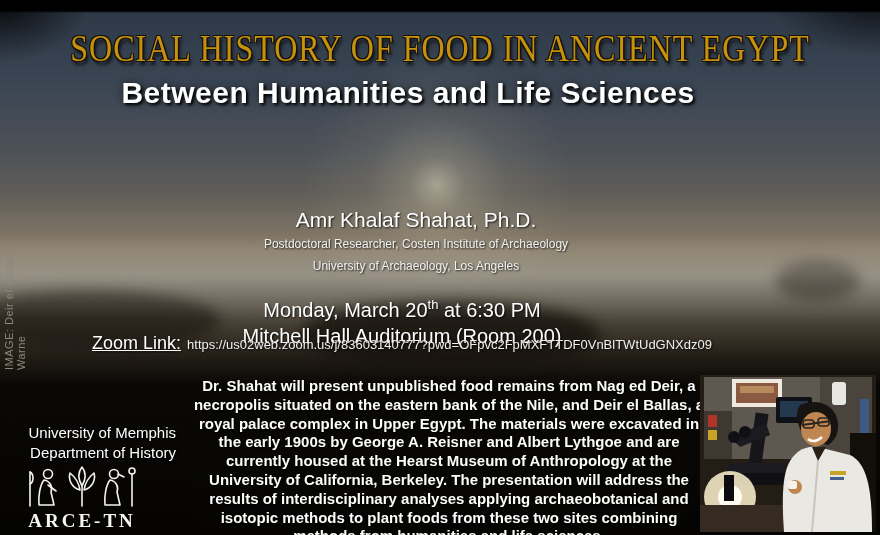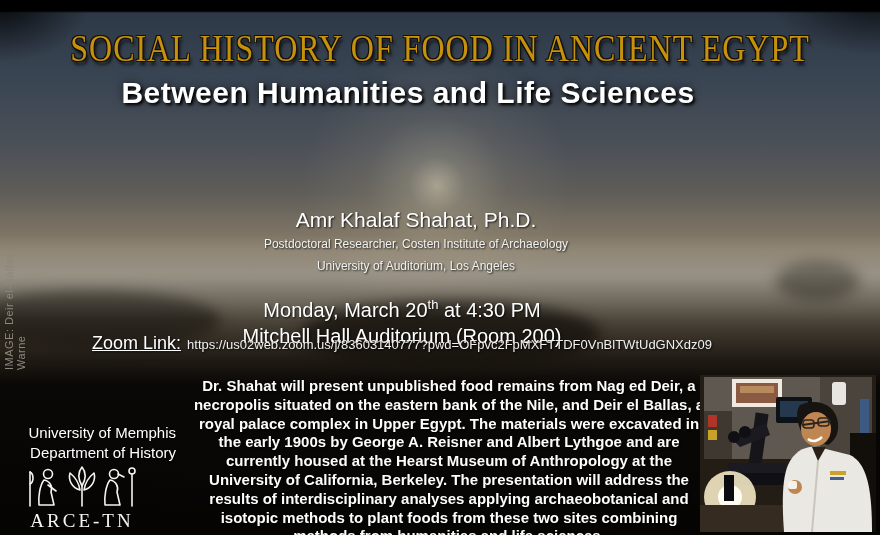--- a/index.html
+++ b/index.html
@@ -51,21 +51,21 @@
   #speaker-role,#speaker-affiliation{font-size:12px;line-height:22px;color:#f2f2f0;}
   #event-block{top:292px;}
   #event-date,#event-venue{font-size:20px;line-height:26px;}
   #event-date sup{font-size:13px;}
   #zoom-row{top:333px;}
   #zoom-link-label{font-size:18px;vertical-align:baseline;text-decoration:underline;}
   #zoom-link-url{font-size:13px;color:#f0f0ee;margin-left:6px;}
   #organizer{position:absolute;left:8px;top:423px;width:168px;text-align:right;
     font-size:15px;line-height:20px;text-shadow:1px 1px 2px #000;}
   #arce-logo{position:absolute;left:20px;top:464px;width:124px;text-align:center;}
-  #arce-logo-text{font-family:"Liberation Serif",serif;font-weight:normal;font-size:19px;
+  #arce-logo-text{font-family:"Liberation Serif",serif;font-weight:bold;font-size:19px;
     letter-spacing:3px;color:#f4f4f0;margin-top:-2px;}
   #abstract{
     position:absolute;left:188px;top:377px;width:522px;text-align:center;
     font-size:15px;font-weight:bold;line-height:18.8px;color:#fdfdfc;
     text-shadow:1px 1px 2px #000;
   }
   #speaker-photo{position:absolute;left:700px;top:375px;width:176px;height:157px;}
 </style>
 </head>
 <body>
@@ -80,25 +80,25 @@
   <div class="layer" id="vignette"></div>
 
   <div id="title">SOCIAL HISTORY OF FOOD IN ANCIENT EGYPT</div>
   <div id="subtitle">Between Humanities and Life Sciences</div>
 
   <div id="image-credit">IMAGE: Deir el-Ballas, Warne</div>
 
   <div class="center-block" id="speaker-block">
     <div id="speaker-name">Amr Khalaf Shahat, Ph.D.</div>
     <div id="speaker-role">Postdoctoral Researcher, Costen Institute of Archaeology</div>
-    <div id="speaker-affiliation">University of Auditorium, Los Angeles</div>
+    <div id="speaker-affiliation">University of Archaeology, Los Angeles</div>
   </div>
 
   <div class="center-block" id="event-block">
-    <div id="event-date"><span>Monday, March 20</span><sup>th</sup><span> at 4:30 PM</span></div>
+    <div id="event-date"><span>Monday, March 20</span><sup>th</sup><span> at 6:30 PM</span></div>
     <div id="event-venue">Mitchell Hall Auditorium (Room 200)</div>
   </div>
 
   <div class="center-block" id="zoom-row">
     <span id="zoom-link-label">Zoom Link:</span><span id="zoom-link-url">https://us02web.zoom.us/j/83603140777?pwd=OFpvc2FpMXFTTDF0VnBlTWtUdGNXdz09</span>
   </div>
 
   <div id="organizer">
     <div>University of Memphis</div>
     <div>Department of History</div>

